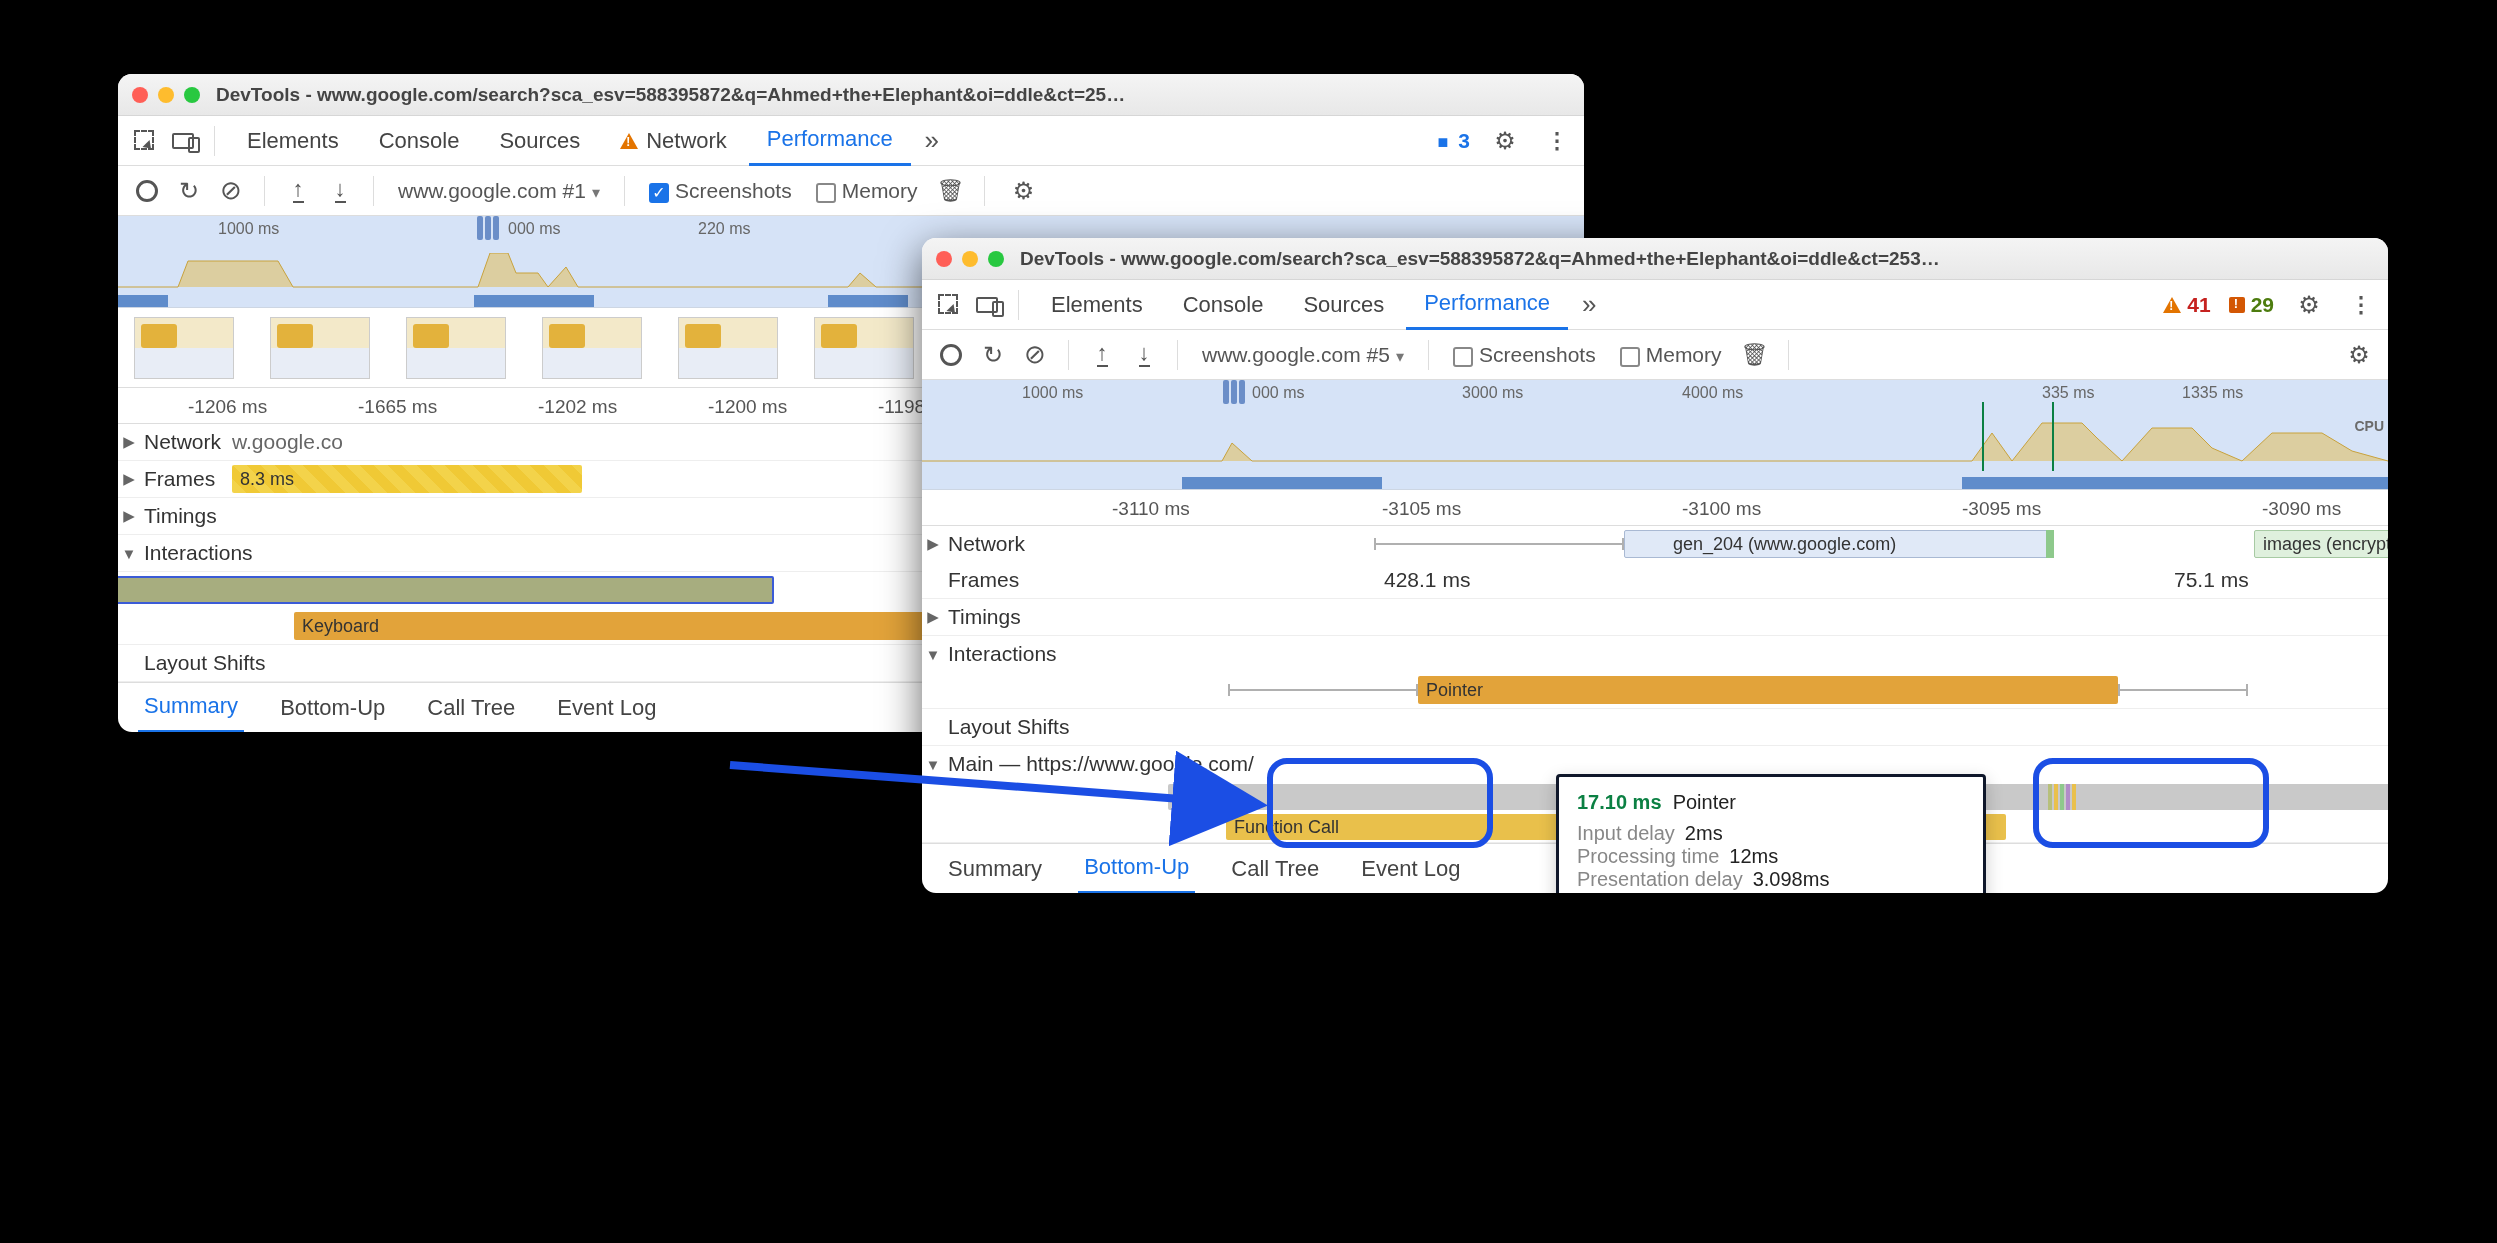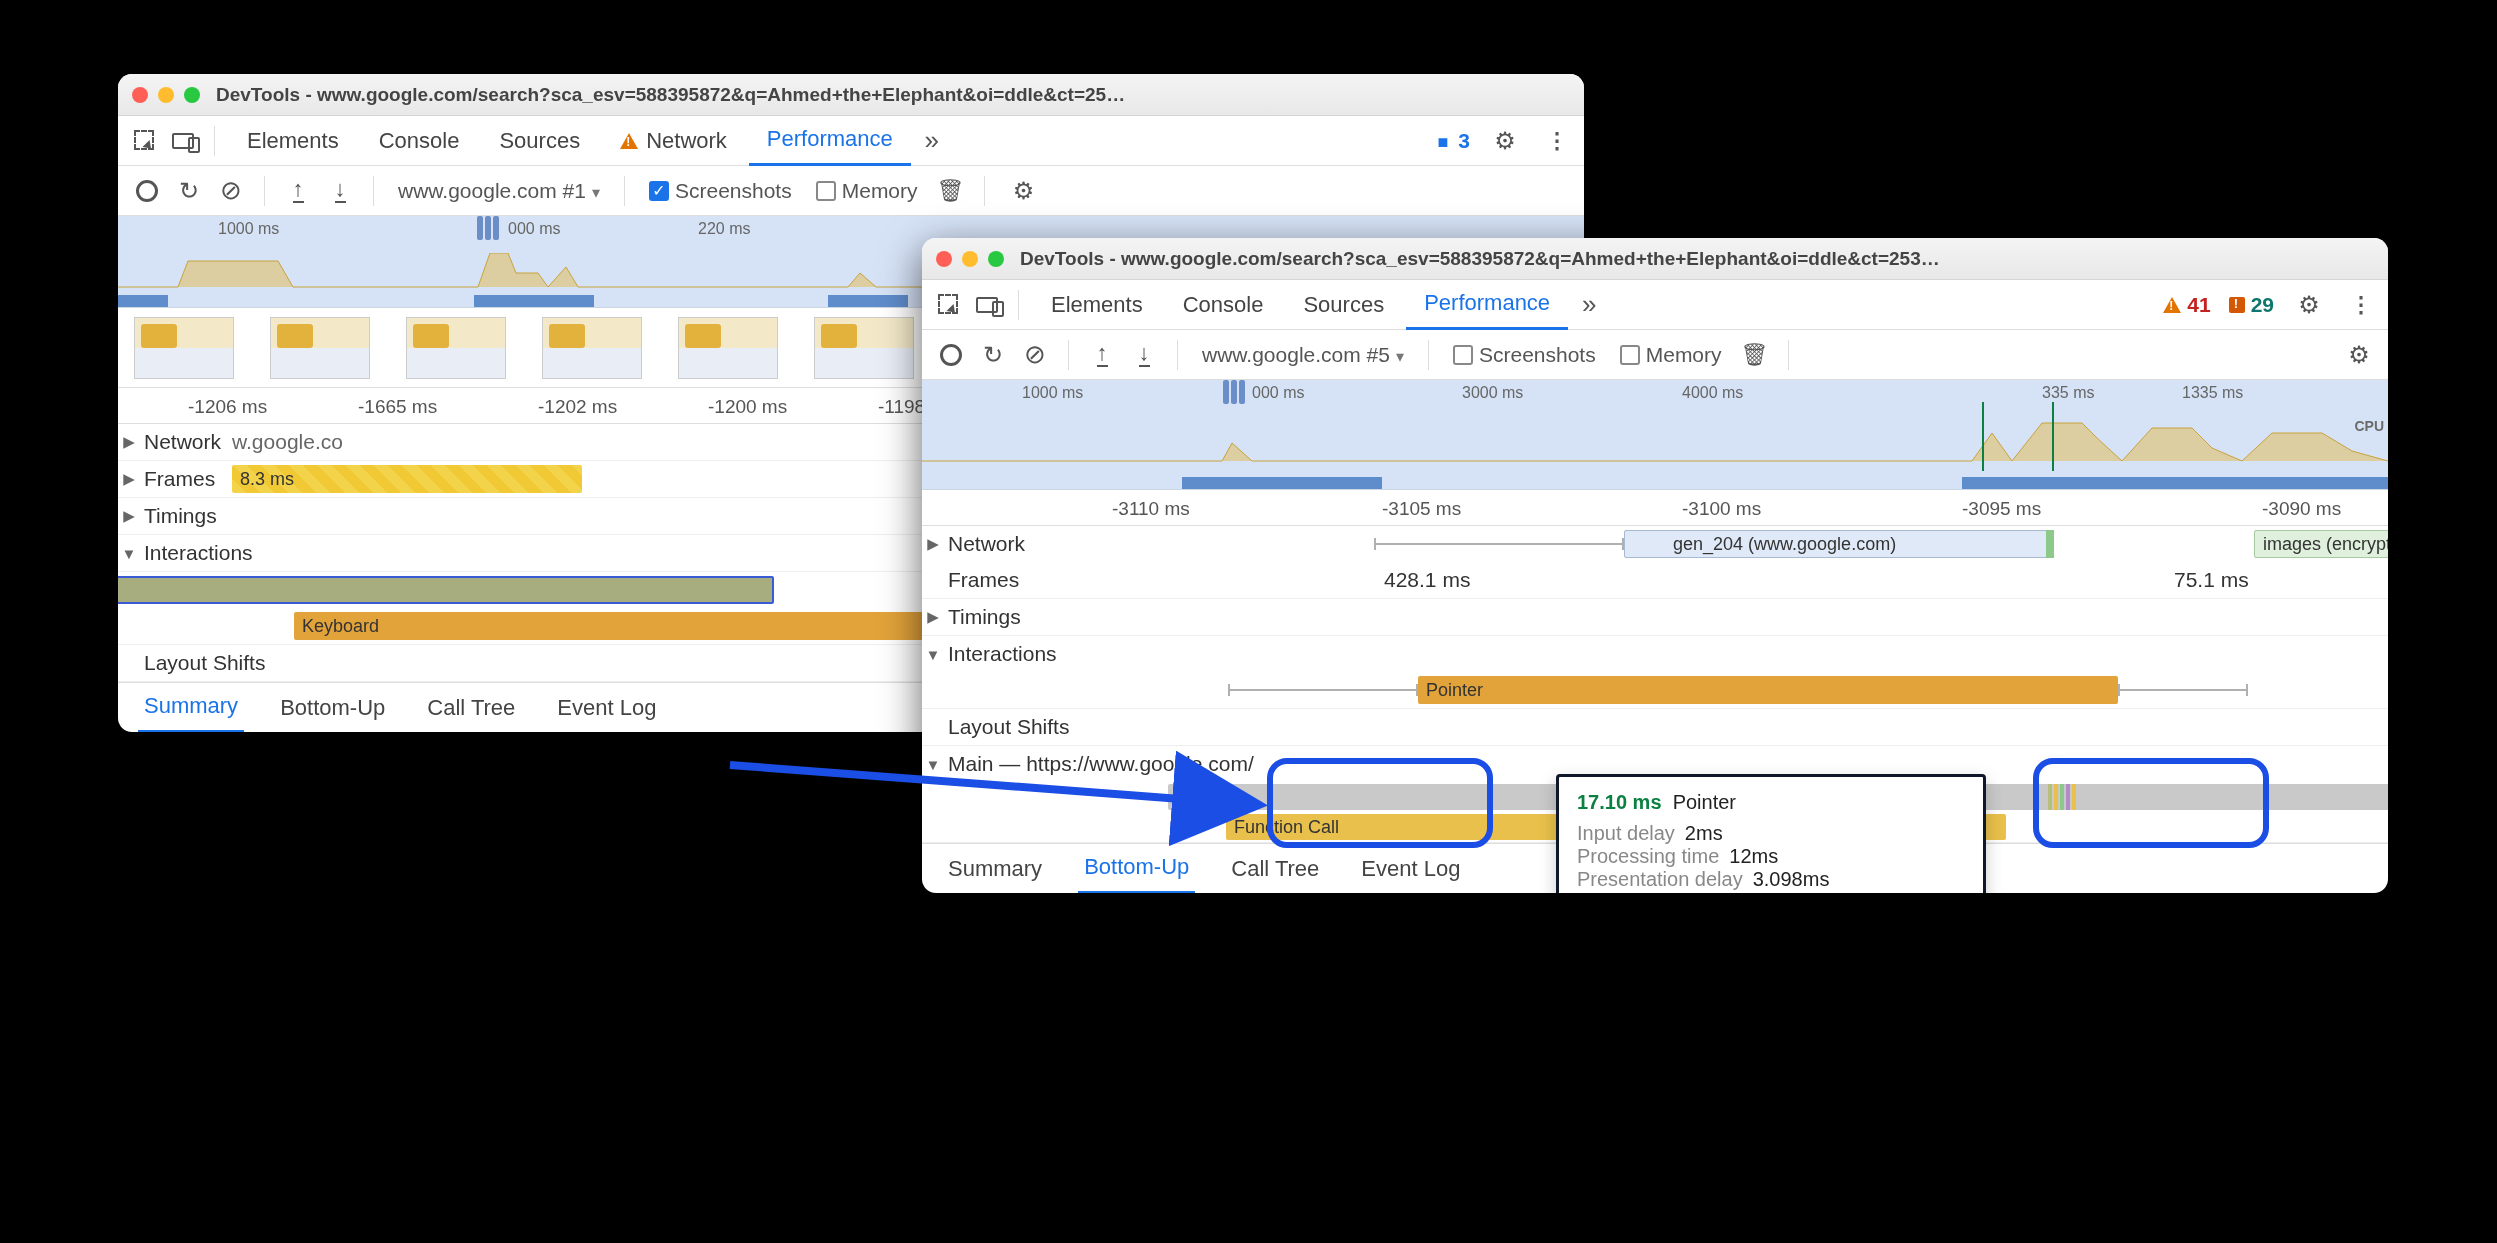--- a/index.html
+++ b/index.html
@@ -36,31 +36,31 @@
   .title { font-size:19px; font-weight:600; color:#444; white-space:nowrap; overflow:hidden; text-overflow:ellipsis; margin-left:6px; }
   .tabbar {
     display:flex; align-items:center; height:50px; border-bottom:1px solid #ddd;
     padding:0 10px; gap:4px;
   }
   .tabbar .ico { width:34px; height:34px; display:flex; align-items:center; justify-content:center; color:#555; }
   .tabbar .sep { width:1px; height:30px; background:#ddd; margin:0 10px; }
   .tab { padding:0 18px; height:50px; display:flex; align-items:center; color:#444; font-size:22px; }
   .tab.active { color:#1a73e8; border-bottom:3px solid #1a73e8; font-weight:500; }
   .badge-warn { display:flex; align-items:center; gap:6px; color:#c5221f; font-weight:600; }
-  .badge-err { display:flex; align-items:center; gap:6px; color:#0f766e; font-weight:600; }
+  .badge-err { display:flex; align-items:center; gap:6px; color:#4d7c0f; font-weight:600; }
   .badge-issues { display:flex; align-items:center; gap:6px; color:#1a73e8; font-weight:600; }
   .right-icons { margin-left:auto; display:flex; align-items:center; gap:18px; }
 
   .toolbar {
     display:flex; align-items:center; height:50px; border-bottom:1px solid #ddd;
     padding:0 12px; gap:8px; font-size:21px;
   }
   .toolbar .ico { width:34px; height:34px; display:flex; align-items:center; justify-content:center; color:#555; }
   .toolbar .vsep { width:1px; height:30px; background:#ddd; margin:0 8px; }
-  .toolbar .sel { color:#555; padding:0 8px; display:flex; align-items:center; gap:6px; }
+  .toolbar .sel { color:#555; padding:0 8px; display:flex; align-items:flex-end; gap:6px; }
   .chk { width:20px; height:20px; border:2px solid #888; border-radius:3px; display:inline-flex; align-items:center; justify-content:center; }
   .chk.checked { background:#1a73e8; border-color:#1a73e8; color:#fff; font-size:16px; }
 
   .overview {
     height:92px; background:#d6e3f7; border-bottom:1px solid #cdd6e3; position:relative;
   }
   .overview .tick { position:absolute; top:4px; font-size:16px; color:#666; }
   .overview .handlepair { position:absolute; top:0; bottom:0; display:flex; }
   .overview .handle { width:6px; background:#6b8ec8; margin:0 1px; border-radius:2px; height:24px; }
   .overview .wave { position:absolute; bottom:18px; left:0; right:0; height:36px; }

